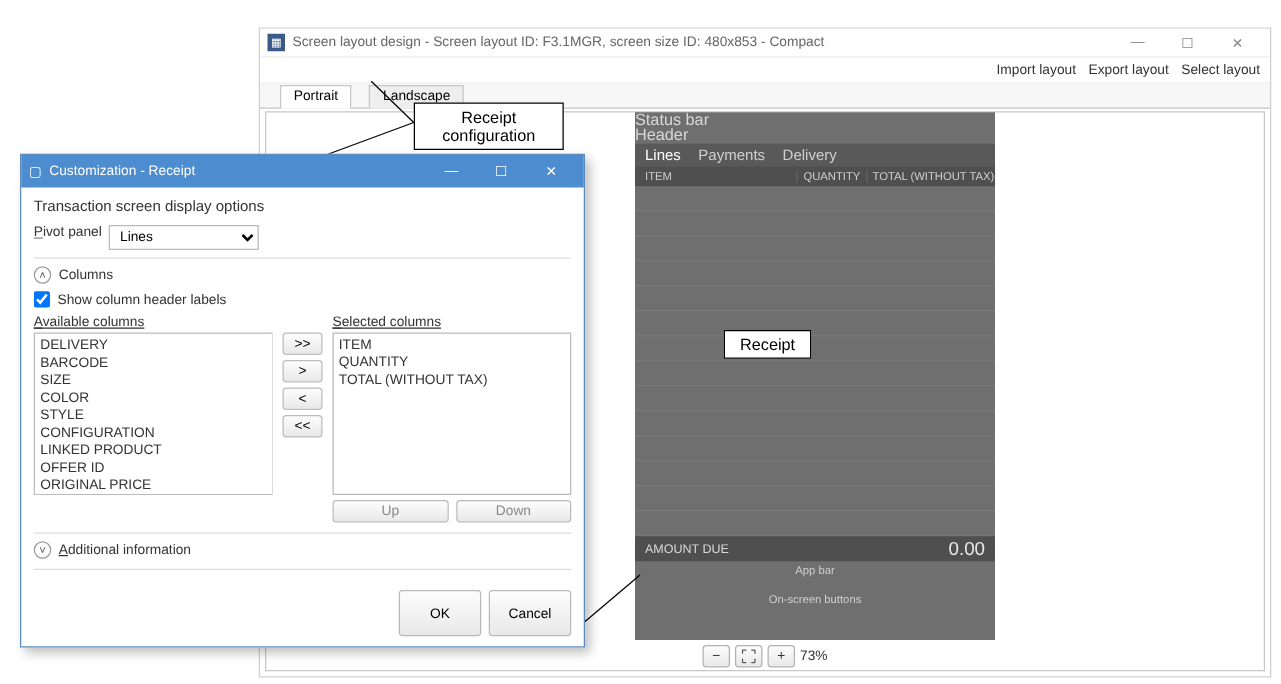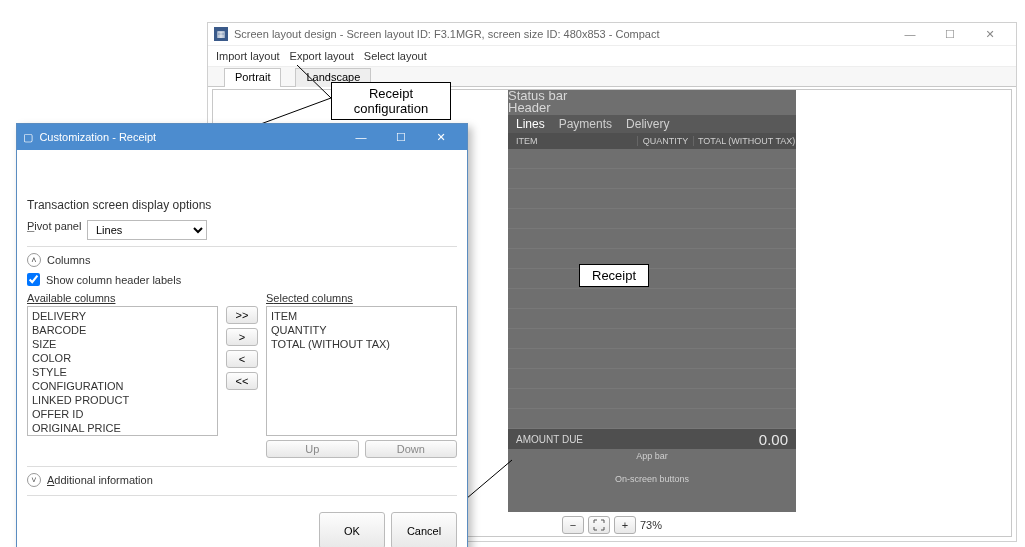--- a/index.html
+++ b/index.html
@@ -40,20 +40,21 @@
   .title-controls { margin-left: auto; display: flex; }
   .title-btn {
     width: 40px; height: 20px;
     display: inline-flex; align-items:center; justify-content:center;
     color: #888;
   }
   .toolbar {
     height: 22px; border-top:1px solid #eee; border-bottom:1px solid #eee;
     display:flex; align-items:center; padding:0 8px; gap:10px;
     color:#333;
+    justify-content:flex-end;
   }
   .toolbar span { cursor: default; }
   .tabstrip {
     height: 20px;
     border-bottom: 1px solid #c8c8c8;
     display: flex;
     padding: 0 4px;
     background:#f7f7f7;
   }
   .tab {
@@ -158,21 +159,21 @@
     padding:0 6px;
     font-size:11px;
   }
   .dlg-title .spacer { flex:1; }
   .dlg-ctrl {
     width:40px; height:20px;
     display:inline-flex; align-items:center; justify-content:center;
     color:#fff;
   }
   .dlg-ctrl:last-child { background:transparent; }
-  .dlg-body { padding:8px 10px 4px; color:#333;margin-top:40px;}
+  .dlg-body { padding:8px 10px 4px; color:#333;}
   .dlg-subtitle { font-size:12px; margin-bottom:8px;}
   .row { display:flex; margin-bottom:6px;}
   .row label { width:60px; }
   .row .underline { text-decoration: underline; text-decoration-color:#888; }
   select.plain {
     width:120px; height:20px;
     border:1px solid #bbb; background:#fff;
     font: inherit;
     padding:0 4px;
   }

